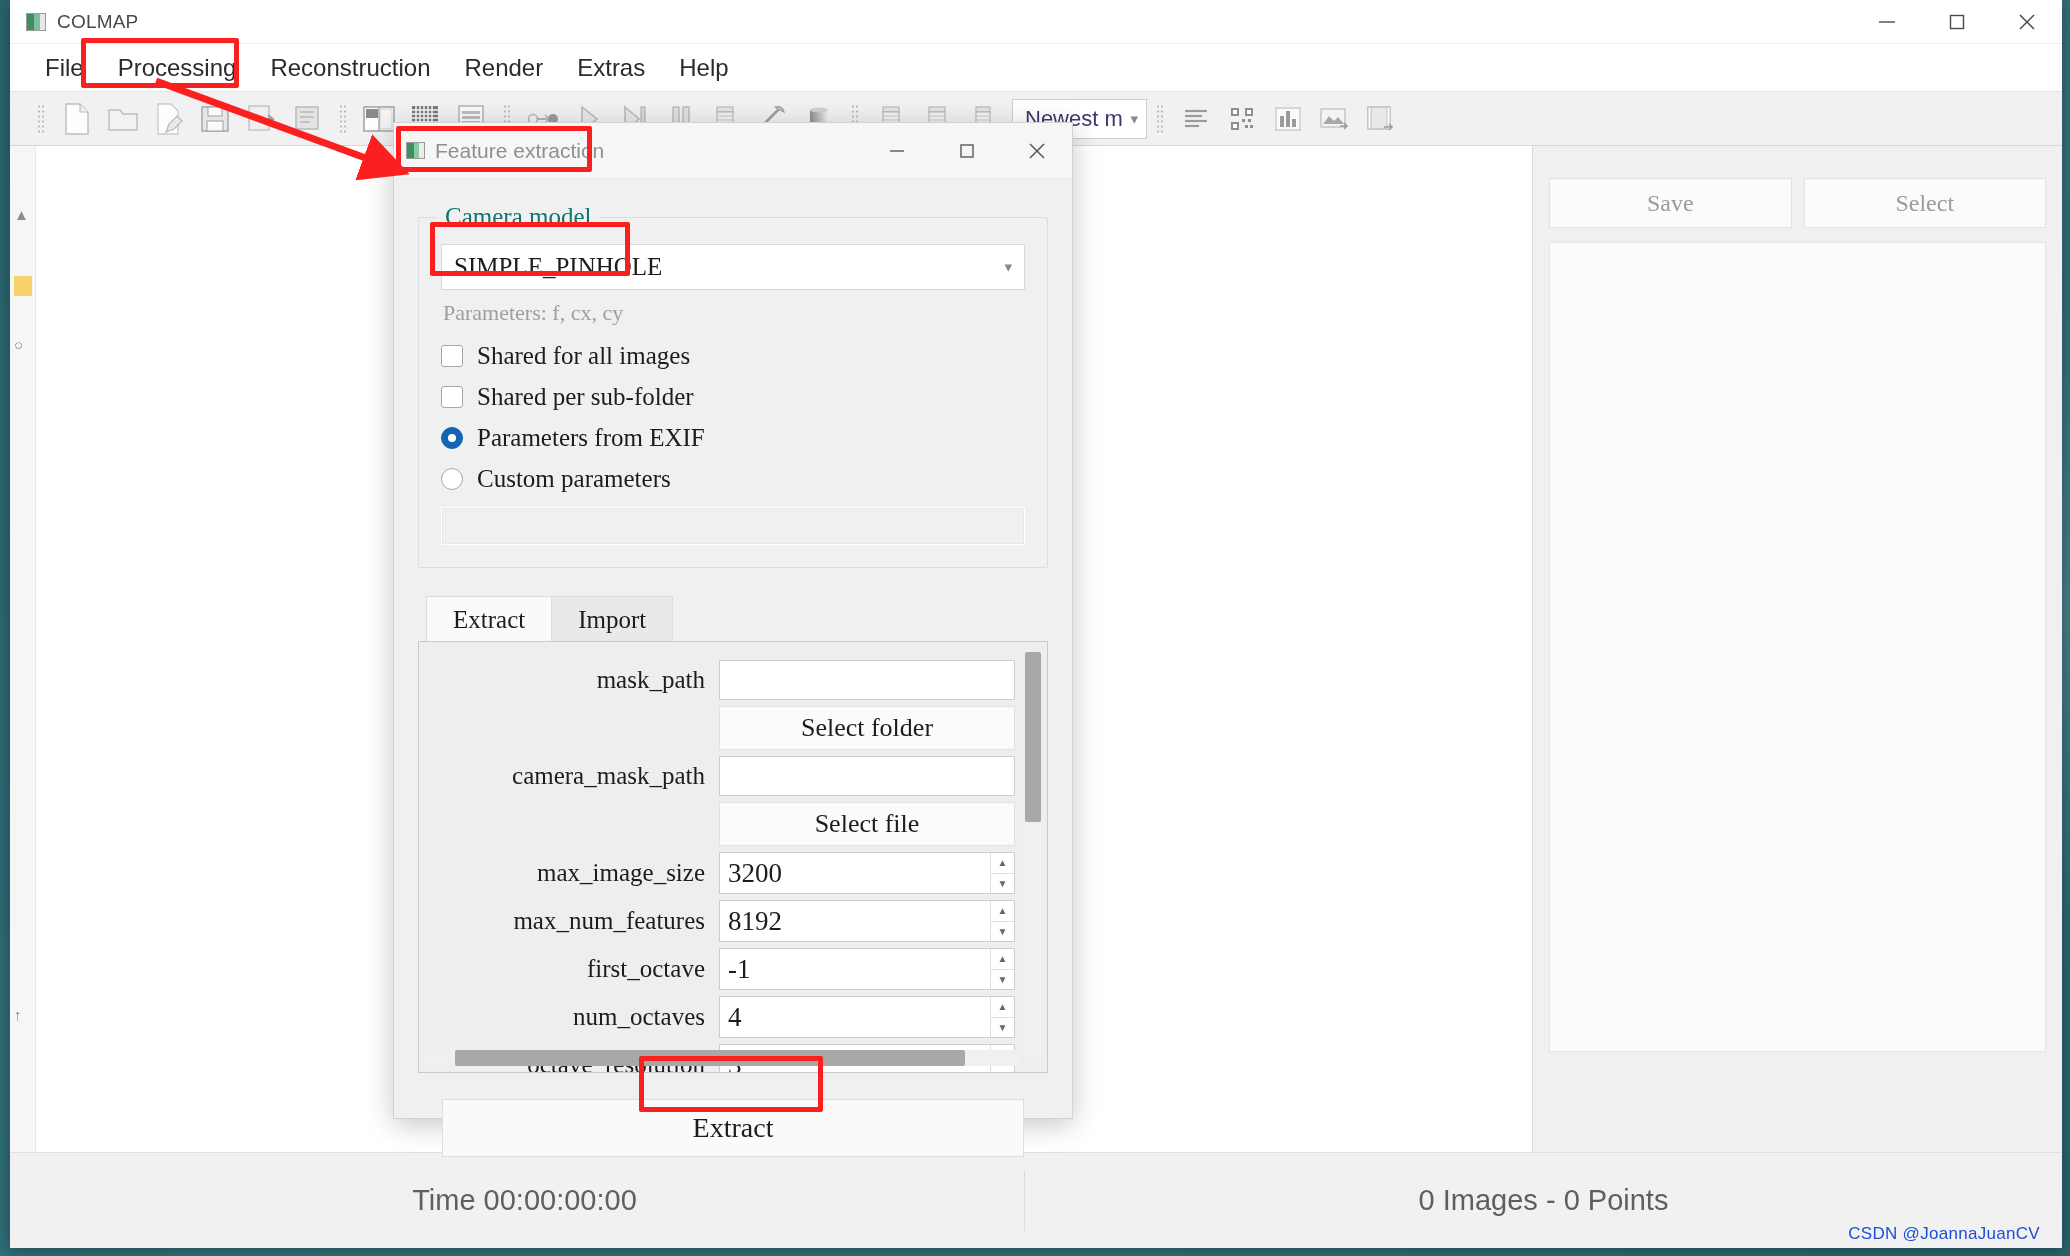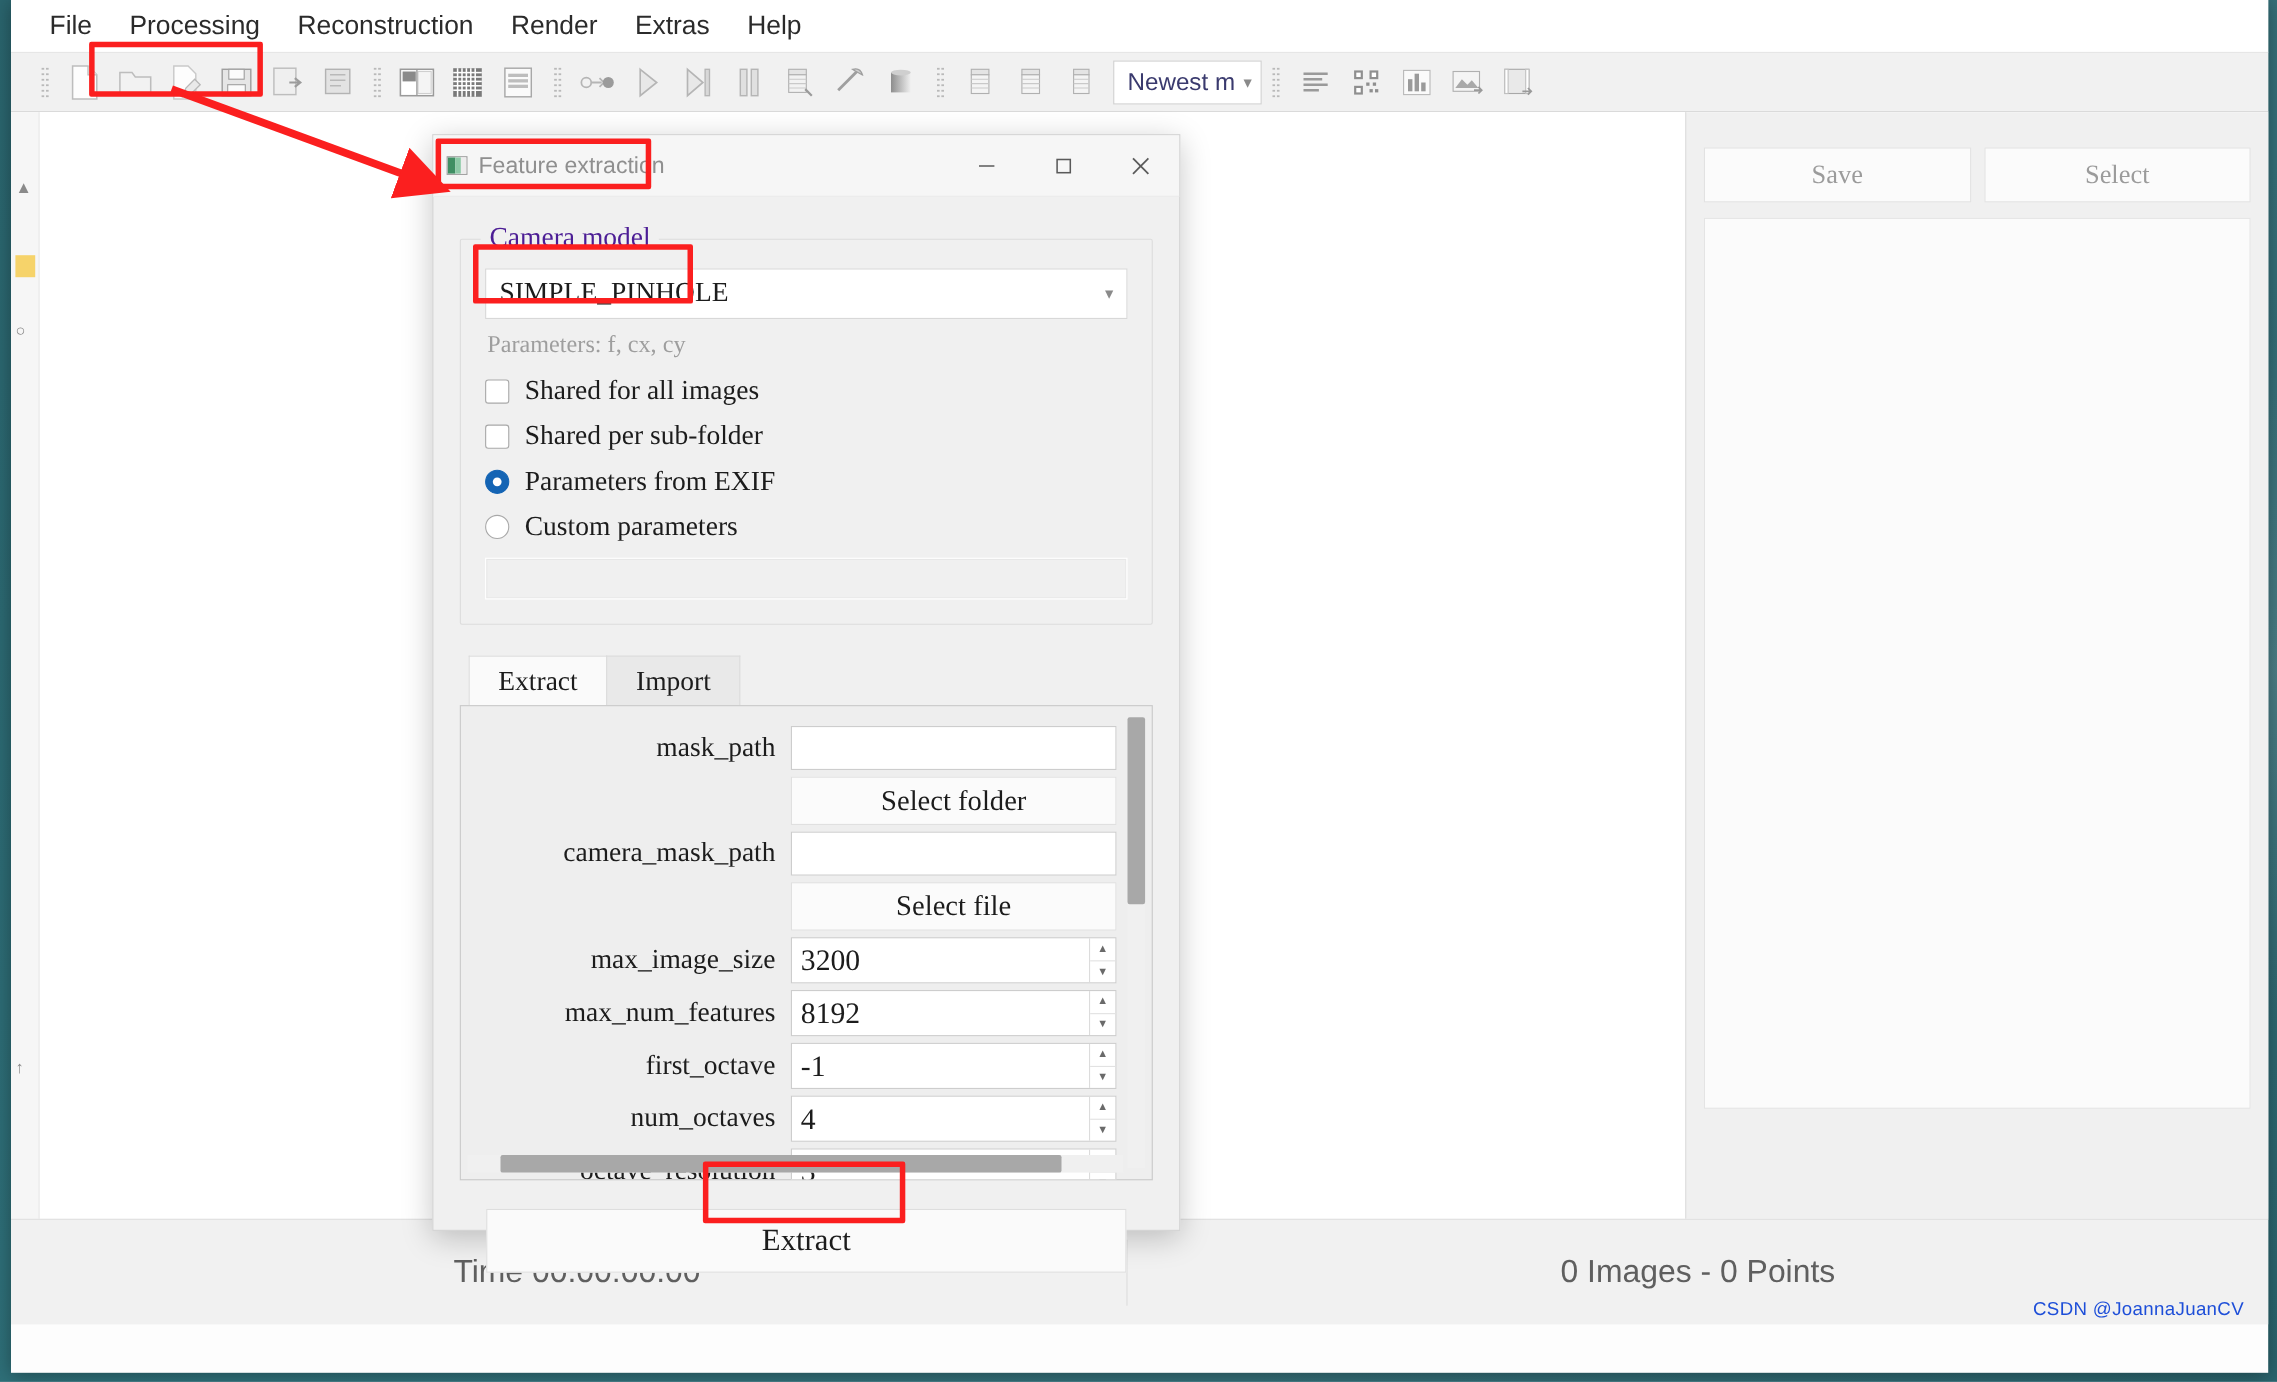--- a/index.html
+++ b/index.html
@@ -171,21 +171,21 @@
 
   .dlg-body { padding: 22px 24px 0 24px; }
 
   .groupbox {
     position: relative;
     border: 1px solid #dcdcdc; border-radius: 2px;
     padding: 26px 22px 22px 22px; margin-top: 16px;
   }
   .groupbox > legend {
     position:absolute; top:-15px; left: 18px; background:#f0f0f0; padding: 0 8px;
-    font-family: "Liberation Serif", serif; font-size: 25px; color:#4c1d95;
+    font-family: "Liberation Serif", serif; font-size: 25px; color:#0f766e;
   }
   .combo {
     width: 100%; height: 46px; background:#ffffff; border:1px solid #d8d8d8;
     display:flex; align-items:center; justify-content:space-between;
     padding: 0 12px 0 12px;
     font-family: "Liberation Serif", serif; font-size: 25px; color:#1c1c1c;
   }
   .params-hint {
     font-family: "Liberation Serif", serif; font-size: 22px; color:#9e9e9e;
     margin: 10px 2px 16px 2px;
@@ -280,20 +280,46 @@
 <body>
 
 <div id="root">
 
   <div class="desktop">
     <div class="desktop-blob"></div>
   </div>
 
   <div class="window">
 
+    <div class="titlebar">
+      <div class="title-icon">
+        <div class="s1"></div>
+          <div class="s2"></div>
+          <div class="s3"></div>
+      </div>
+      <div class="title-text">COLMAP</div>
+      <div class="win-controls">
+        <div class="win-btn">
+          <svg width="24" height="24" viewBox="0 0 24 24">
+              <line x1="4" y1="12" x2="20" y2="12" stroke="#4b4b4b" stroke-width="1.4"></line>
+            </svg>
+        </div>
+        <div class="win-btn">
+          <svg width="24" height="24" viewBox="0 0 24 24">
+              <rect x="5.5" y="5.5" width="13" height="13" fill="none" stroke="#4b4b4b" stroke-width="1.4"></rect>
+            </svg>
+        </div>
+        <div class="win-btn">
+          <svg width="24" height="24" viewBox="0 0 24 24">
+              <line x1="5" y1="5" x2="19" y2="19" stroke="#4b4b4b" stroke-width="1.5"></line>
+              <line x1="19" y1="5" x2="5" y2="19" stroke="#4b4b4b" stroke-width="1.5"></line>
+            </svg>
+        </div>
+      </div>
+    </div>
 
     <div class="menubar">
       <div class="menu-item">File</div>
       <div class="menu-item">Processing</div>
       <div class="menu-item">Reconstruction</div>
       <div class="menu-item">Render</div>
       <div class="menu-item">Extras</div>
       <div class="menu-item">Help</div>
     </div>
 

